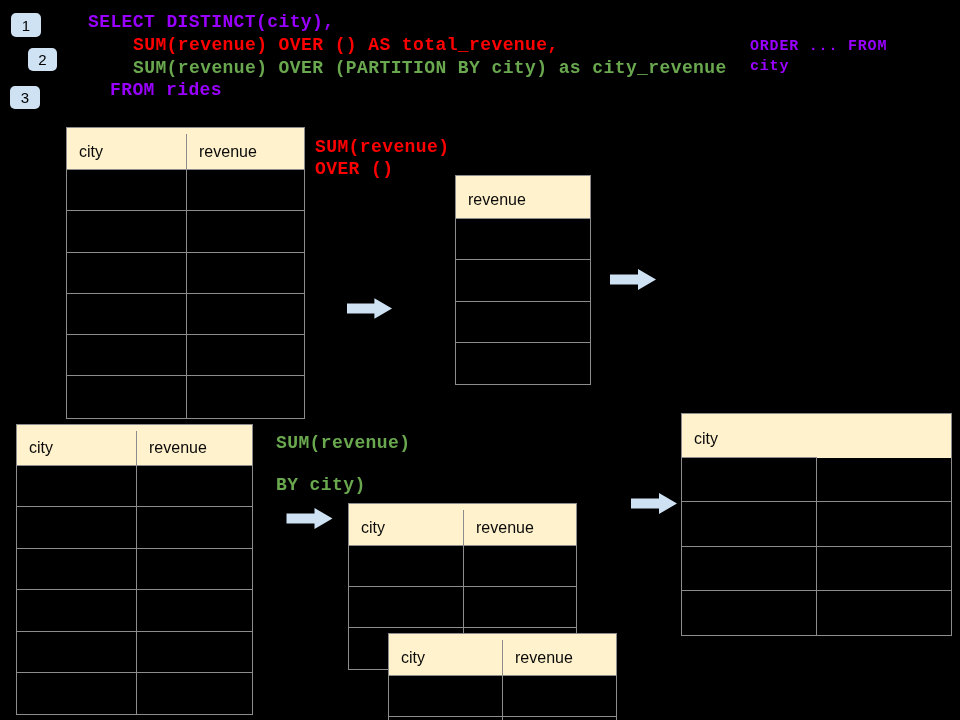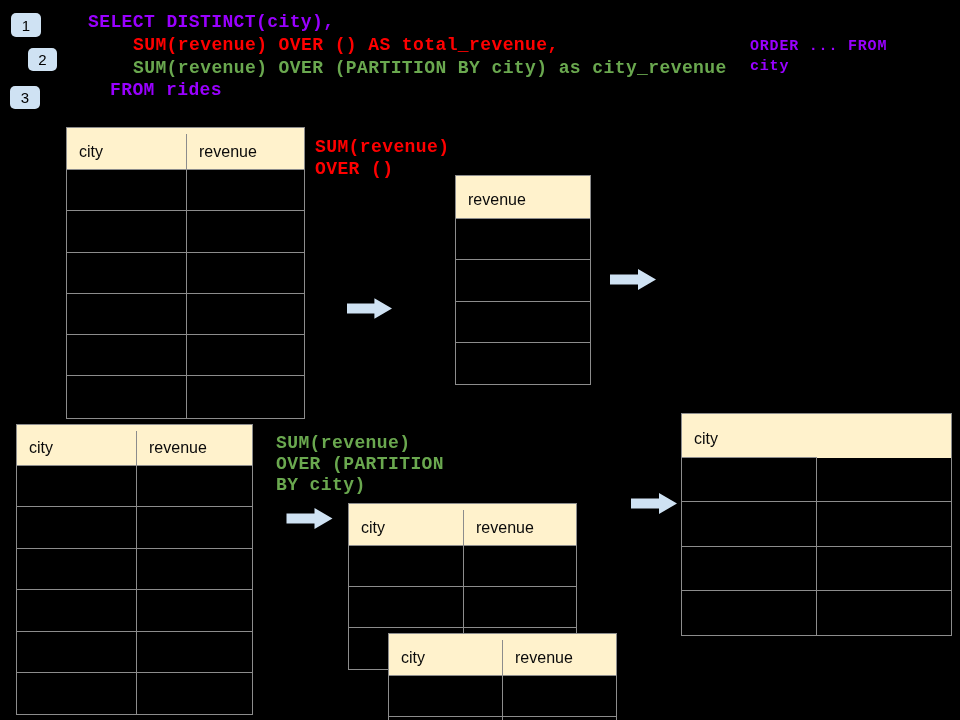--- a/index.html
+++ b/index.html
@@ -75,21 +75,20 @@
   <div class="code-line c-green" style="left:133px;top:58px">SUM(revenue) OVER (PARTITION BY city) as city_revenue</div>
   <div class="code-line c-purple" style="left:110px;top:80px">FROM rides</div>
 
   <div class="code-line code-small c-purple" style="left:750px;top:38px">ORDER ... FROM</div>
   <div class="code-line code-small c-purple" style="left:750px;top:58px">city</div>
 
   <div class="code-line c-red" style="left:315px;top:137px">SUM(revenue)</div>
   <div class="code-line c-red" style="left:315px;top:159px">OVER ()</div>
 
   <div class="code-line c-green" style="left:276px;top:433px">SUM(revenue)</div>
-  <div class="code-line c-green" style="left:276px;top:454px">OVER (PARTITION</div>
   <div class="code-line c-green" style="left:276px;top:475px">BY city)</div>
 
   <div class="dtable" style="left:66px;top:127px;width:239px;--c1:120px;--hh:42px;--rh:41.3px">
     <div class="thead">
       <div class="hcell">city</div>
       <div class="hcell grow">revenue</div>
     </div>
     <div>
         <div class="trow">
           <div class="tcell"></div>

